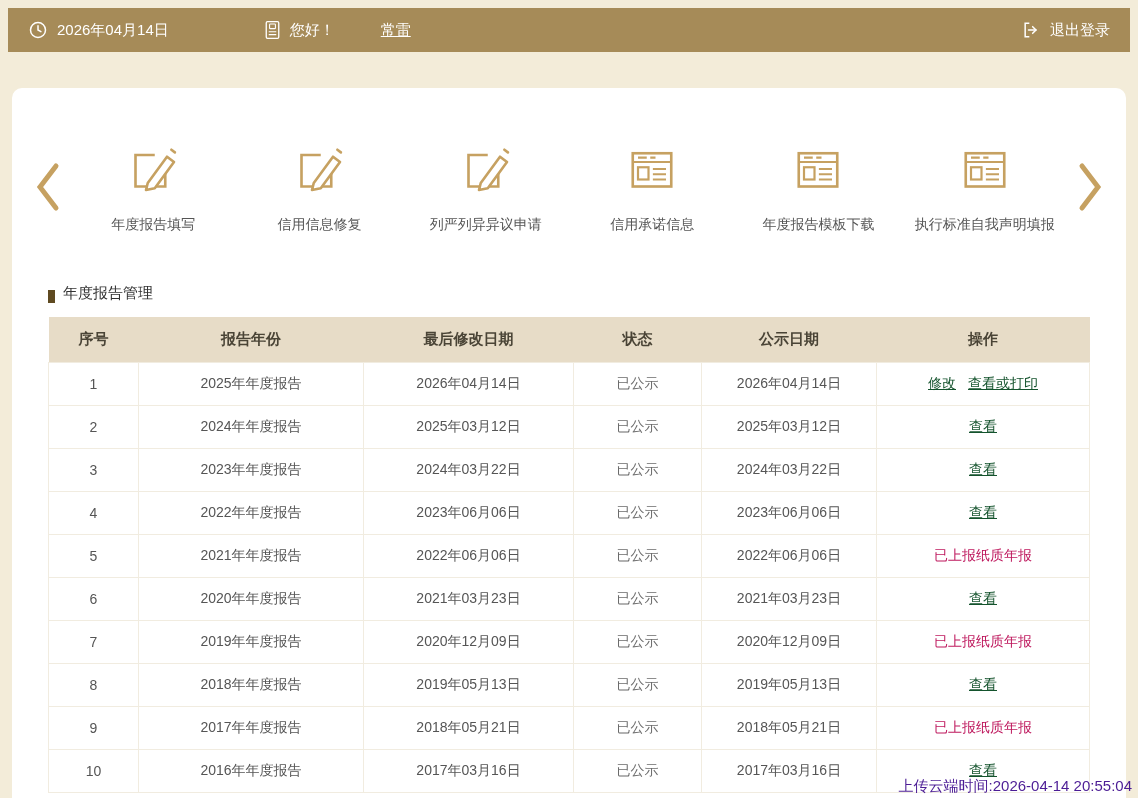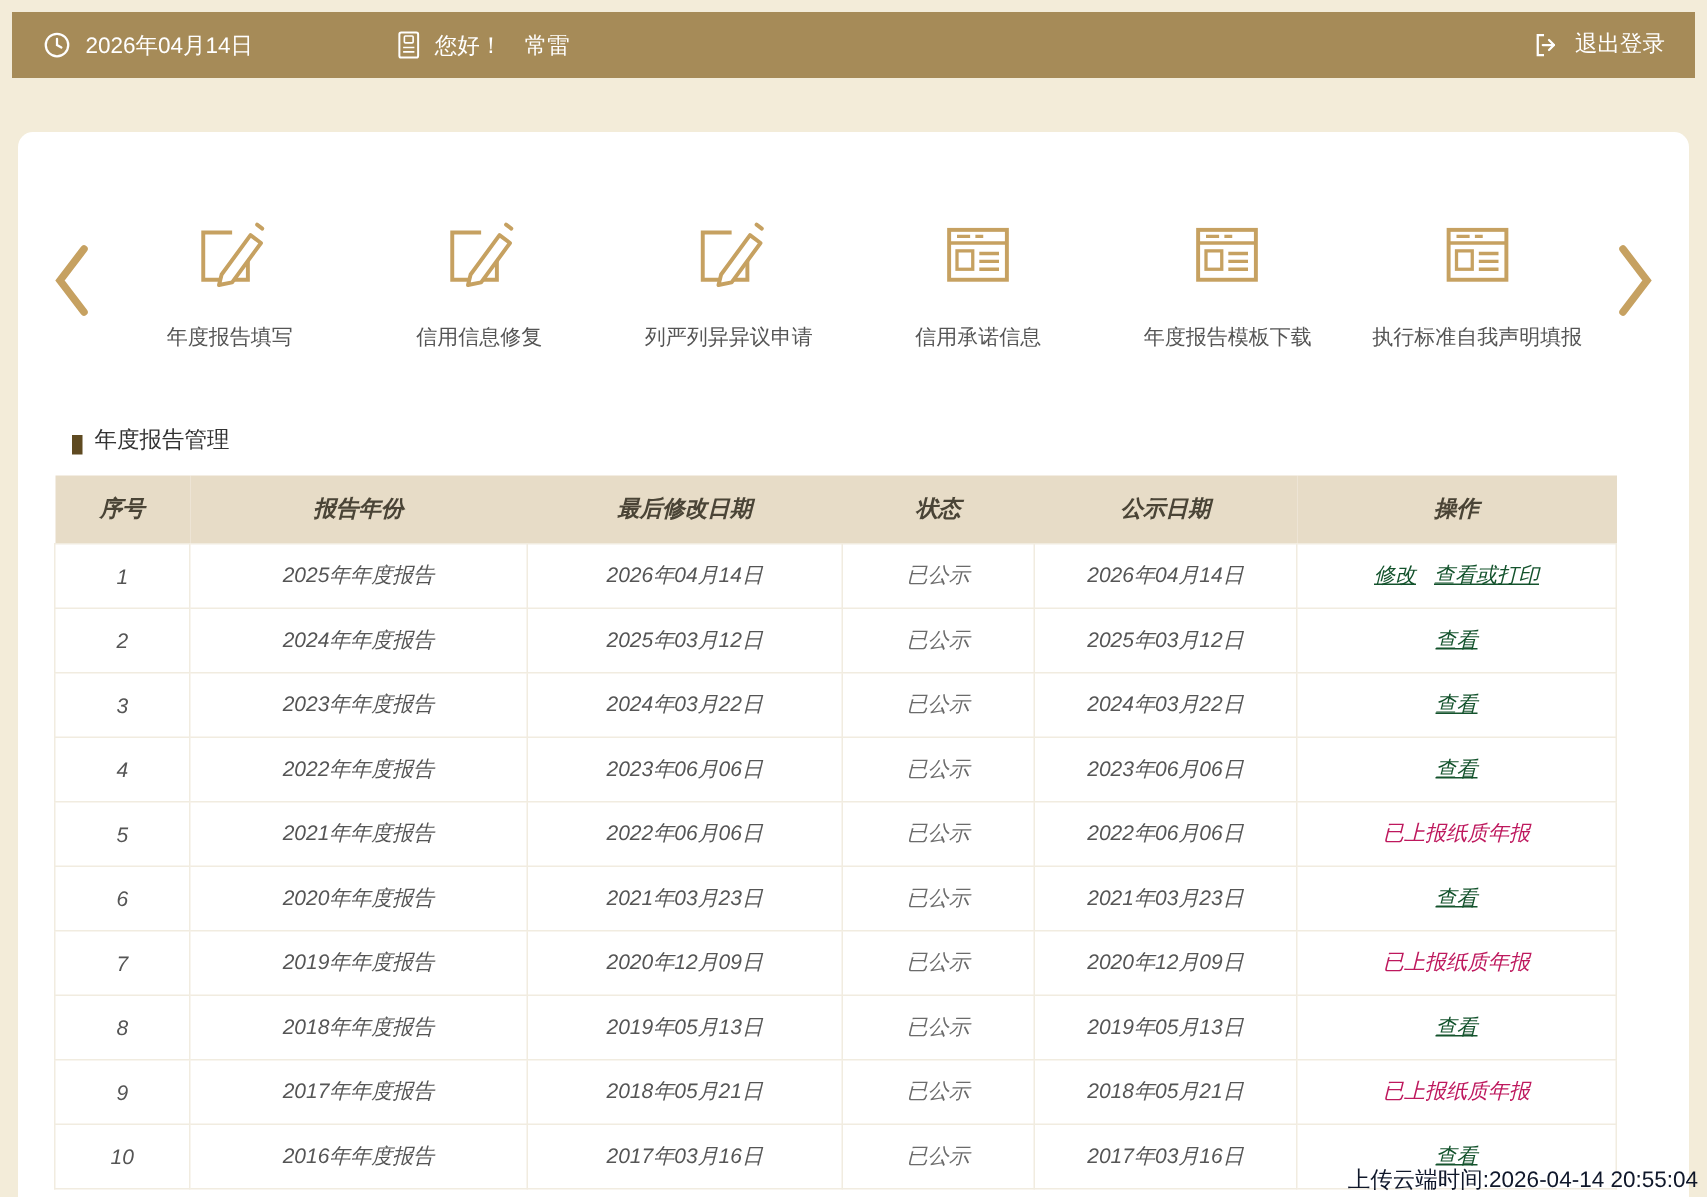--- a/index.html
+++ b/index.html
@@ -16,24 +16,24 @@
     height: 44px;
     background: #a68b58;
     color: #fff;
     display: flex;
     align-items: center;
     padding: 0 20px;
     font-size: 15px;
   }
   .topbar .grp { display: flex; align-items: center; gap: 9px; }
   .topbar .date-grp { margin-right: 95px; }
-  .topbar .username { margin-left: 15px; }
+  .topbar .username { margin-left: 46px; text-decoration: underline; }
   .topbar .spacer { flex: 1; }
   .topbar svg { display: block; }
-  .logout { display: flex; gap: 9px; cursor: pointer; }
+  .logout { display: flex; align-items: center; gap: 9px; cursor: pointer; }
 
   
   .card {
     margin: 36px 12px 0 12px;
     background: #ffffff;
     border-radius: 10px;
     height: 760px;
     overflow: hidden;
   }
 
@@ -82,24 +82,23 @@
   .section-title .bullet {
     width: 7px; height: 13px;
     background: #5f4a21;
     margin-right: 8px;
     display: inline-block;
   }
 
   
   table {
     width: calc(100% - 72px);
-    margin: 0 24px;
+    margin: 0 36px;
     border-collapse: collapse;
     table-layout: fixed;
-    font-style: italic;
   }
   th {
     background: #e7dcc7;
     height: 45px;
     font-size: 15px;
     font-weight: bold;
     color: #4a4436;
     text-align: center;
   }
   td {
@@ -128,21 +127,21 @@
     text-decoration: none;
     white-space: nowrap;
   }
 
   
   .upload-overlay {
     position: fixed;
     right: 6px;
     bottom: 2px;
     font-size: 15px;
-    color: #0f172a;
+    color: #4c1d95;
     z-index: 50;
   }
 </style>
 </head>
 <body>
 
 <div class="topbar">
   <div class="grp date-grp">
     <span>
       <svg width="20" height="20" viewBox="0 0 24 24">

